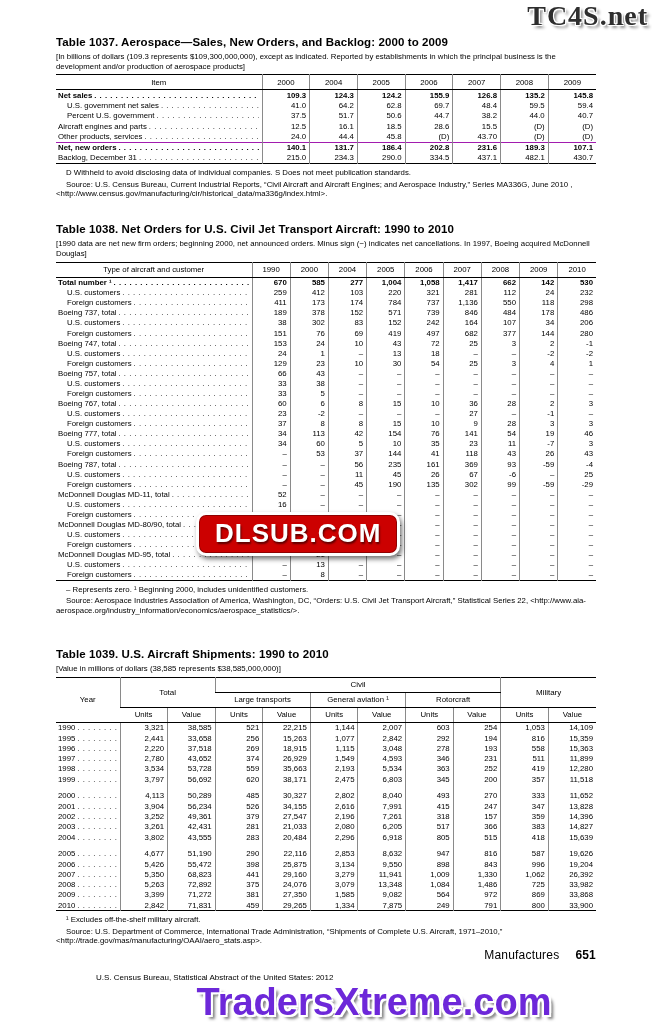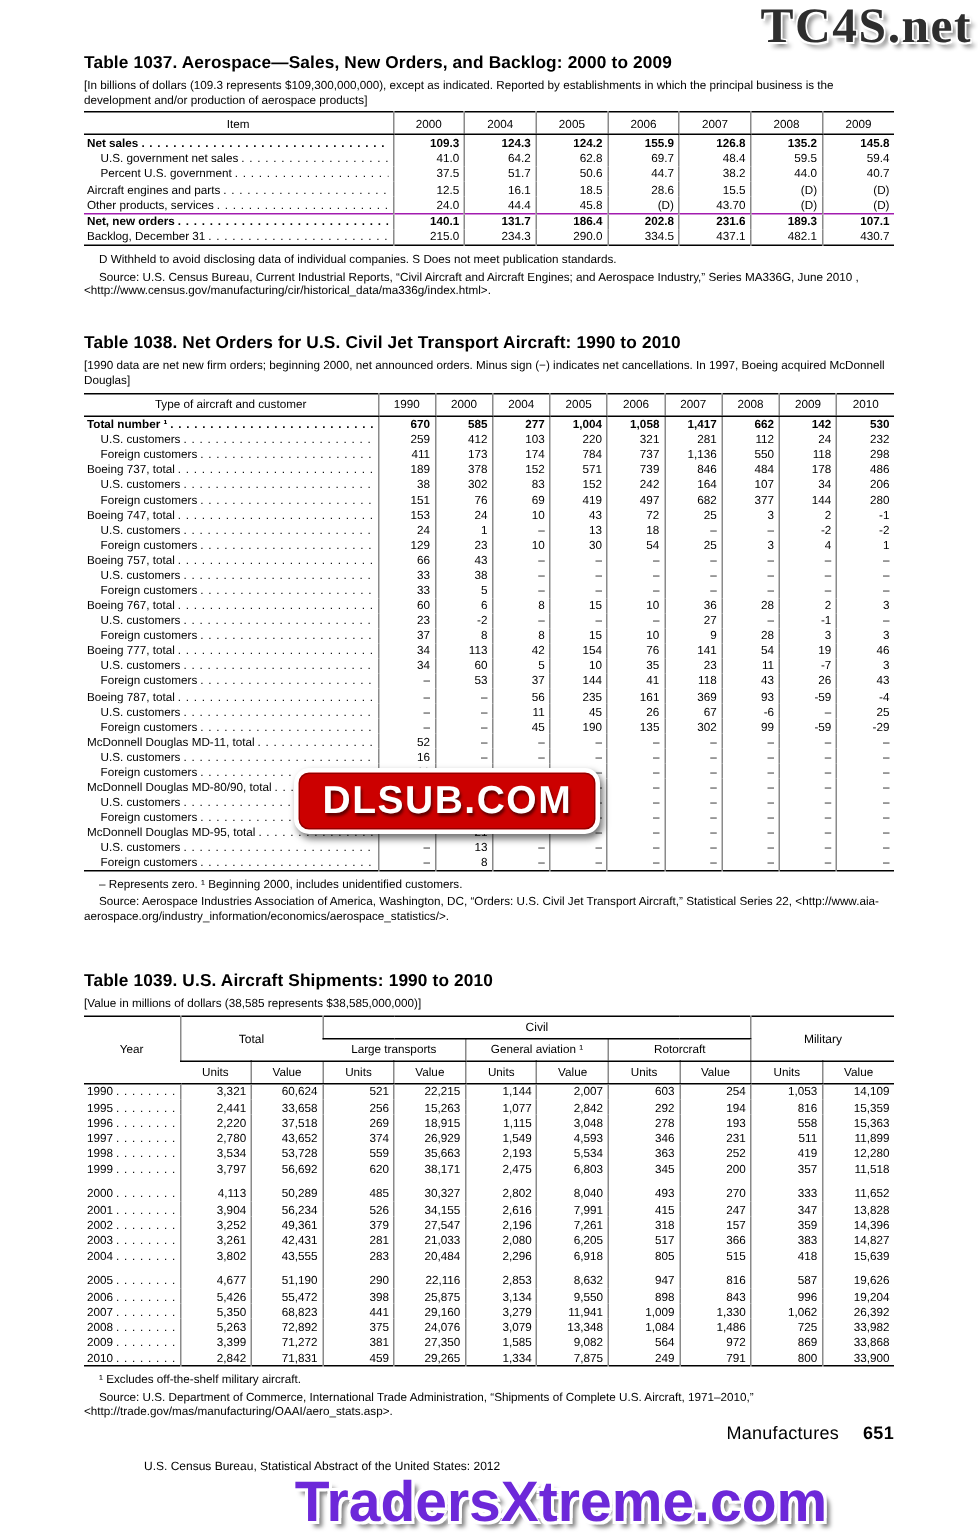--- a/index.html
+++ b/index.html
@@ -50,21 +50,21 @@
   .tbl-foot.first { margin-top:4px; }
 
   .sect-1037 { margin-top:36px; }
   .sect-1038 { margin-top:25px; }
   .sect-1039 { margin-top:33px; }
 
   
   .wm-top {
     position:absolute; top:0; right:4px; z-index:5;
     font-family:"Liberation Serif","DejaVu Serif",serif; font-weight:bold;
-    font-size:33px; letter-spacing:1px; color:#2e2e2e;
+    font-size:28px; letter-spacing:1px; color:#2e2e2e;
     text-shadow:-1px -1px 0 #fff, 1px -1px 0 #fff, -1px 1px 0 #fff, 1px 1px 0 #fff, 3px 3px 3px rgba(0,0,0,.45);
   }
   .wm-mid {
     position:absolute; left:196px; top:512px; z-index:5;
     background:#cc0000; color:#ffffff; font-weight:bold; font-size:26px; letter-spacing:1px;
     padding:3px 16px 4px 16px; border:3px solid #fff; border-radius:10px;
     box-shadow:2px 3px 5px rgba(0,0,0,.55), inset 0 0 0 1px #8f0000;
     text-shadow:1px 2px 2px rgba(0,0,0,.55);
   }
   .wm-bottom {
@@ -782,21 +782,21 @@
           </thead>
         <tbody id="t39-body">
             <tr class="data-row">
               <td class="label-cell">
                 <div class="label-wrap">
                   <span class="label-text">1990</span>
                   <span class="dots"></span>
                 </div>
               </td>
               <td class="num-cell">3,321</td>
-              <td class="num-cell">60,624</td>
+              <td class="num-cell">38,585</td>
               <td class="num-cell">521</td>
               <td class="num-cell">22,215</td>
               <td class="num-cell">1,144</td>
               <td class="num-cell">2,007</td>
               <td class="num-cell">603</td>
               <td class="num-cell">254</td>
               <td class="num-cell">1,053</td>
               <td class="num-cell">14,109</td>
             </tr>
             <tr class="data-row">

